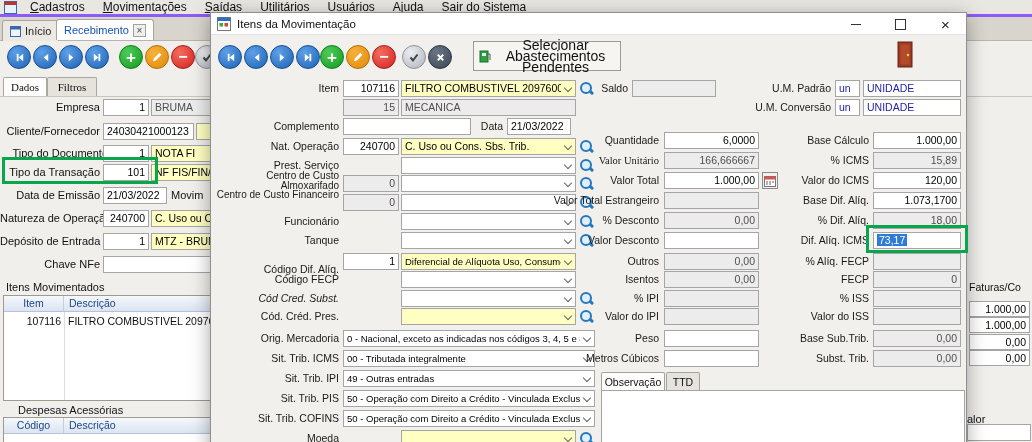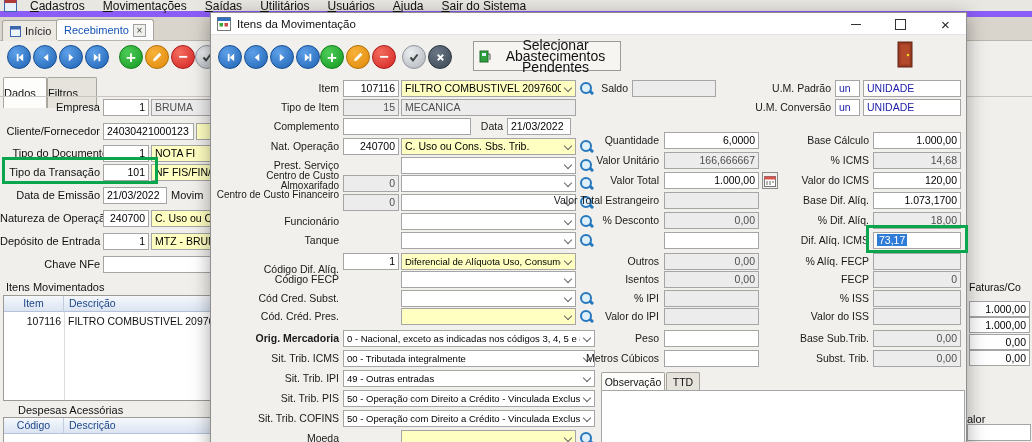--- a/index.html
+++ b/index.html
@@ -4,21 +4,21 @@
 <style>
   * { box-sizing: border-box; margin: 0; padding: 0; }
   html,body { width:1032px; height:442px; }
   body {
     position:relative; overflow:hidden;
     font-family:"Liberation Sans", sans-serif;
     background:#f1efec; color:#111;
   }
   
   .menubar { position:absolute; left:0; top:0; width:1032px; height:17px;
-    background:#e9e7e2; border-bottom:6px solid #8b5cf6; display:flex; align-items:center; z-index:2;}
+    background:#e9e7e2; border-bottom:3px solid #8b5cf6; display:flex; align-items:center; z-index:2;}
   .appico { width:13px; height:13px; margin:0 4px; flex:0 0 auto;}
   .mitem { font-size:12px; color:#111; padding:0 9px; display:inline-block; white-space:nowrap; cursor:default;}
   .mitem::first-letter { text-decoration:underline; }
   
   .tabbar { position:absolute; left:0; top:17px; width:1032px; height:24px;
     background:#d9d5cd; border-bottom:1px solid #b9b5ac; z-index:2;}
   .tab { position:absolute; height:21px; border:1px solid #a9a59c; border-bottom:none;
     border-radius:3px 3px 0 0; display:flex; align-items:center; padding:0 7px; font-size:11px; gap:4px;}
   .tab.inactive { background:#ece9e3; color:#222; top:3px;}
   .tab.active { background:#fdfdfd; color:#1553b5; top:2px;}
@@ -32,22 +32,22 @@
     display:flex; align-items:center; justify-content:center; color:#fff;}
   .c-blue  { background:radial-gradient(circle at 35% 30%, #5ea0e8, #1e62b4); border:1px solid #164f93;}
   .c-green { background:radial-gradient(circle at 35% 30%, #4ecb57, #149a22); border:1px solid #0f7d1a;}
   .c-orange{ background:radial-gradient(circle at 35% 30%, #f7b13a, #e08a0a); border:1px solid #b06e06;}
   .c-red   { background:radial-gradient(circle at 35% 30%, #f36c5e, #d42323); border:1px solid #a81b1b;}
   .c-gray  { background:radial-gradient(circle at 35% 30%, #eceef0, #aeb4bb); border:1px solid #8d949c;}
   .c-dark  { background:radial-gradient(circle at 35% 30%, #6a7685, #3c4754); border:1px solid #2c3540;}
   .glyph-plus::before  { content:'+'; font-size:17px; font-weight:bold; line-height:1; }
   .glyph-minus::before { content:'−'; font-size:16px; font-weight:bold; line-height:1; }
   
-  .ftab { position:absolute; height:31px; font-size:11px; display:flex; align-items:center;
-    justify-content:flex-start; border:1px solid #aaa79e; border-bottom:none; border-radius:2px 2px 0 0;}
+  .ftab { position:absolute; height:19px; font-size:11px; display:flex; align-items:center;
+    justify-content:center; border:1px solid #aaa79e; border-bottom:none; border-radius:2px 2px 0 0;font-family:Liberation Serif, serif;}
   .ftab.active { background:#fdfdfc; }
   .ftab.inactive { background:#e6e3dc; }
   .panel-line { position:absolute; left:0; top:96px; width:1032px; height:1px; background:#c9c6bf;}
   
   .mlabel { position:absolute; font-size:11px; text-align:right; line-height:17px; white-space:nowrap;}
   .flabel { position:absolute; font-size:10.5px; color:#1a1a1a; text-align:right; line-height:17px; white-space:nowrap;}
   .flabel.wrap2 { white-space:normal; line-height:9.5px; font-size:10px; }
   .tfield { position:absolute; height:17px; border:1px solid #a5a5a5; background:#fff;
     font-size:10.5px; line-height:15px; padding:0 3px; color:#000; overflow:hidden; white-space:nowrap;}
   .tfield.ro  { background:#ececec; color:#4f4f4f; }
@@ -304,21 +304,20 @@
     </svg>
 
   <div class="flabel" style="left:5px;top:67px;width:123px;">Item</div>
   <div class="tfield rt" style="left:132px;top:67px;width:56px;">107116</div>
   <div class="tfield yel combo" style="left:190px;top:67px;width:175px;">
       <span class="ctxt">FILTRO COMBUSTIVEL 20976003</span>
       <span class="chev"></span>
     </div>
   <div class="mag" style="left:368px;top:68px;"></div>
 
-  <div class="flabel" style="left:5px;top:86px;width:123px;">Tipo de Item</div>
   <div class="tfield ro rt" style="left:132px;top:86px;width:56px;">15</div>
   <div class="tfield ro" style="left:190px;top:86px;width:175px;">MECANICA</div>
 
   <div class="flabel" style="left:5px;top:105px;width:123px;">Complemento</div>
   <div class="tfield" style="left:132px;top:105px;width:128px;"></div>
   <div class="flabel" style="left:258px;top:105px;width:34px;">Data</div>
   <div class="tfield" style="left:296px;top:105px;width:64px;">21/03/2022</div>
 
   <div class="flabel" style="left:5px;top:125px;width:123px;">Nat. Operação</div>
   <div class="tfield rt" style="left:132px;top:125px;width:56px;">240700</div>
@@ -371,35 +370,35 @@
       <span class="ctxt">Diferencial de Alíquota Uso, Consumo e Ativo Imo</span>
       <span class="chev"></span>
     </div>
 
   <div class="flabel" style="left:5px;top:258px;width:123px;">Código FECP</div>
   <div class="tfield combo" style="left:190px;top:258px;width:175px;">
       <span class="ctxt"></span>
       <span class="chev"></span>
     </div>
 
-  <div class="flabel" style="left:5px;top:277px;width:123px;">Cód Cred. Subst.</div>
+  <div class="flabel" style="left:5px;top:277px;width:123px;font-style:italic;">Cód Cred. Subst.</div>
   <div class="tfield combo" style="left:190px;top:277px;width:175px;">
       <span class="ctxt"></span>
       <span class="chev"></span>
     </div>
   <div class="mag" style="left:368px;top:278px;"></div>
 
   <div class="flabel" style="left:5px;top:295px;width:123px;">Cód. Créd. Pres.</div>
   <div class="tfield yel combo" style="left:190px;top:295px;width:175px;">
       <span class="ctxt"></span>
       <span class="chev"></span>
     </div>
   <div class="mag" style="left:368px;top:296px;"></div>
 
-  <div class="flabel" style="left:5px;top:317px;width:123px;font-weight:bold;">Orig. Mercadoria</div>
+  <div class="flabel" style="left:5px;top:317px;width:123px;">Orig. Mercadoria</div>
   <div class="tfield combo small-text" style="left:132px;top:317px;width:252px;">
       <span class="ctxt">0 - Nacional, exceto as indicadas nos códigos 3, 4, 5 e 8</span>
       <span class="chev"></span>
     </div>
 
   <div class="flabel" style="left:5px;top:337px;width:123px;">Sit. Trib. ICMS</div>
   <div class="tfield combo small-text" style="left:132px;top:337px;width:252px;">
       <span class="ctxt">00 - Tributada integralmente</span>
       <span class="chev"></span>
     </div>
@@ -428,39 +427,40 @@
       <span class="chev"></span>
     </div>
   <div class="mag" style="left:368px;top:418px;"></div>
 
   <div class="flabel" style="left:300px;top:67px;width:117px;">Saldo</div>
   <div class="tfield ro" style="left:421px;top:67px;width:84px;"></div>
 
   <div class="flabel" style="left:280px;top:119px;width:168px;">Quantidade</div>
   <div class="tfield rt" style="left:453px;top:119px;width:95px;">6,0000</div>
 
-  <div class="flabel" style="left:280px;top:139px;width:168px;">Valor Unitário</div>
+  <div class="flabel" style="left:280px;top:139px;width:168px;font-family:Liberation Serif, serif;">Valor Unitário</div>
   <div class="tfield ro rt" style="left:453px;top:139px;width:95px;">166,666667</div>
 
   <div class="flabel" style="left:280px;top:159px;width:168px;">Valor Total</div>
   <div class="tfield rt" style="left:453px;top:159px;width:95px;">1.000,00</div>
   <div class="calbtn" style="left:551px;top:159px;">
       <svg width="12" height="12" viewBox="0 0 12 12">
         <rect x="0.5" y="1.5" width="11" height="10" fill="#fff" stroke="#777"></rect>
         <rect x="0.5" y="1.5" width="11" height="3" fill="#d9534f"></rect>
         <path d="M2 7h2M5 7h2M8 7h2M2 9h2M5 9h2" stroke="#666"></path>
       </svg>
     </div>
 
   <div class="flabel" style="left:280px;top:179px;width:168px;">Valor Total Estrangeiro</div>
   <div class="tfield ro rt" style="left:453px;top:179px;width:95px;"></div>
 
   <div class="flabel" style="left:280px;top:199px;width:168px;">% Desconto</div>
   <div class="tfield ro rt" style="left:453px;top:199px;width:95px;">0,00</div>
 
+  <div class="flabel" style="left:280px;top:219px;width:168px;">Valor Desconto</div>
   <div class="tfield rt" style="left:453px;top:219px;width:95px;"></div>
 
   <div class="flabel" style="left:280px;top:240px;width:168px;">Outros</div>
   <div class="tfield ro rt" style="left:453px;top:240px;width:95px;">0,00</div>
 
   <div class="flabel" style="left:280px;top:258px;width:168px;">Isentos</div>
   <div class="tfield ro rt" style="left:453px;top:258px;width:95px;">0,00</div>
 
   <div class="flabel" style="left:280px;top:277px;width:168px;">% IPI</div>
   <div class="tfield ro rt" style="left:453px;top:277px;width:95px;"></div>
@@ -479,21 +479,21 @@
   <div class="tfield blue-text" style="left:652px;top:67px;width:98px;">UNIDADE</div>
 
   <div class="flabel" style="left:520px;top:86px;width:100px;">U.M. Conversão</div>
   <div class="tfield blue-text" style="left:624px;top:86px;width:25px;">un</div>
   <div class="tfield blue-text" style="left:652px;top:86px;width:98px;">UNIDADE</div>
 
   <div class="flabel" style="left:560px;top:119px;width:98px;">Base Cálculo</div>
   <div class="tfield rt" style="left:662px;top:119px;width:88px;">1.000,00</div>
 
   <div class="flabel" style="left:560px;top:139px;width:98px;">% ICMS</div>
-  <div class="tfield ro rt" style="left:662px;top:139px;width:88px;">14,68</div>
+  <div class="tfield ro rt" style="left:662px;top:139px;width:88px;">15,89</div>
 
   <div class="flabel" style="left:560px;top:159px;width:98px;">Valor do ICMS</div>
   <div class="tfield rt" style="left:662px;top:159px;width:88px;">120,00</div>
 
   <div class="flabel" style="left:560px;top:179px;width:98px;">Base Dif. Alíq.</div>
   <div class="tfield rt" style="left:662px;top:179px;width:88px;">1.073,1700</div>
 
   <div class="flabel" style="left:560px;top:199px;width:98px;">% Dif. Alíq.</div>
   <div class="tfield ro rt" style="left:662px;top:199px;width:88px;">18,00</div>
 

